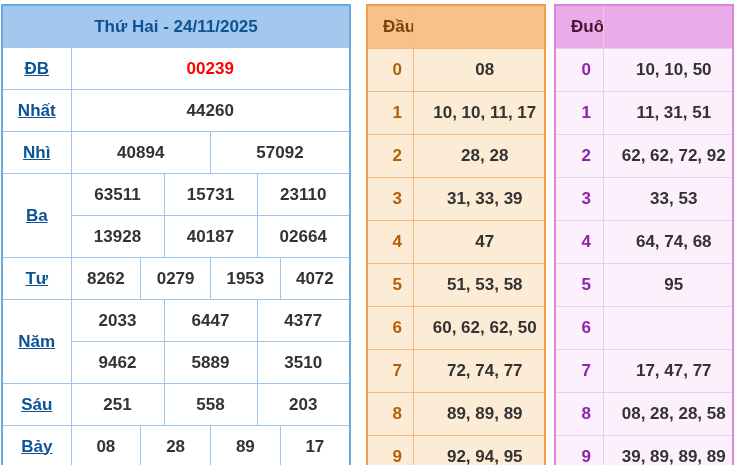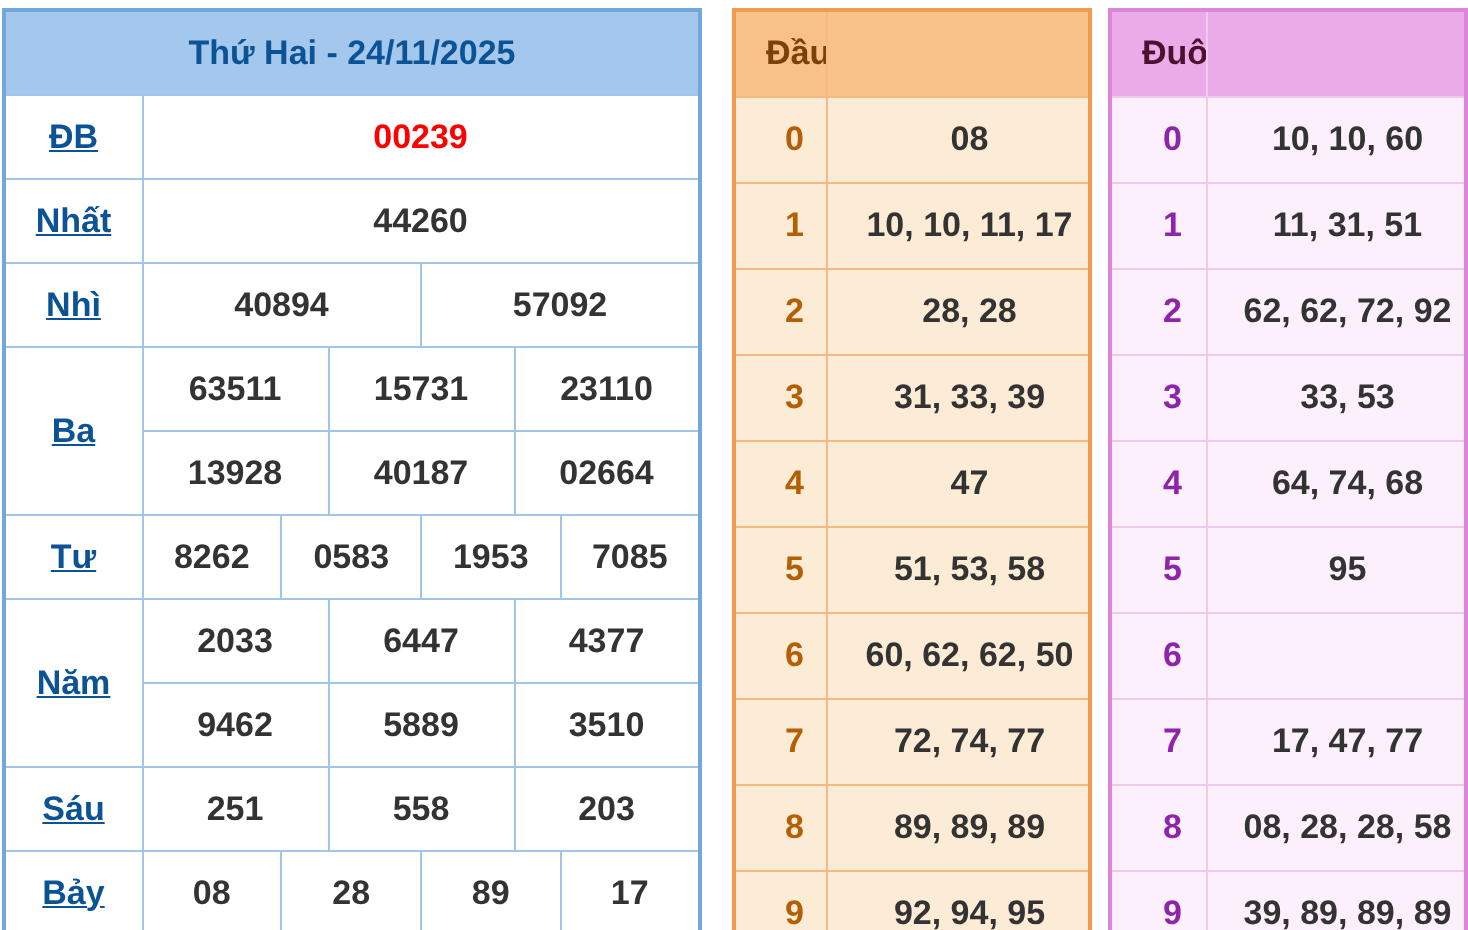--- a/index.html
+++ b/index.html
@@ -148,23 +148,23 @@
           <td class="val" colspan="4">23110</td>
         </tr>
         <tr>
           <td class="val" colspan="4">13928</td>
           <td class="val" colspan="4">40187</td>
           <td class="val" colspan="4">02664</td>
         </tr>
         <tr>
           <td class="lbl" rowspan="1">Tư</td>
           <td class="val" colspan="3">8262</td>
-          <td class="val" colspan="3">0583</td>
+          <td class="val" colspan="3">0279</td>
           <td class="val" colspan="3">1953</td>
-          <td class="val" colspan="3">7085</td>
+          <td class="val" colspan="3">4072</td>
         </tr>
         <tr>
           <td class="lbl" rowspan="2">Năm</td>
           <td class="val" colspan="4">2033</td>
           <td class="val" colspan="4">6447</td>
           <td class="val" colspan="4">4377</td>
         </tr>
         <tr>
           <td class="val" colspan="4">9462</td>
           <td class="val" colspan="4">5889</td>
@@ -248,21 +248,21 @@
     </colgroup>
     <thead>
       <tr>
         <th class="digit-h">Đuôi</th>
         <th class="nums-h"></th>
       </tr>
     </thead>
     <tbody id="duoi-body">
         <tr>
           <td class="digit">0</td>
-          <td class="nums">10, 10, 60</td>
+          <td class="nums">10, 10, 50</td>
         </tr>
         <tr>
           <td class="digit">1</td>
           <td class="nums">11, 31, 51</td>
         </tr>
         <tr>
           <td class="digit">2</td>
           <td class="nums">62, 62, 72, 92</td>
         </tr>
         <tr>

